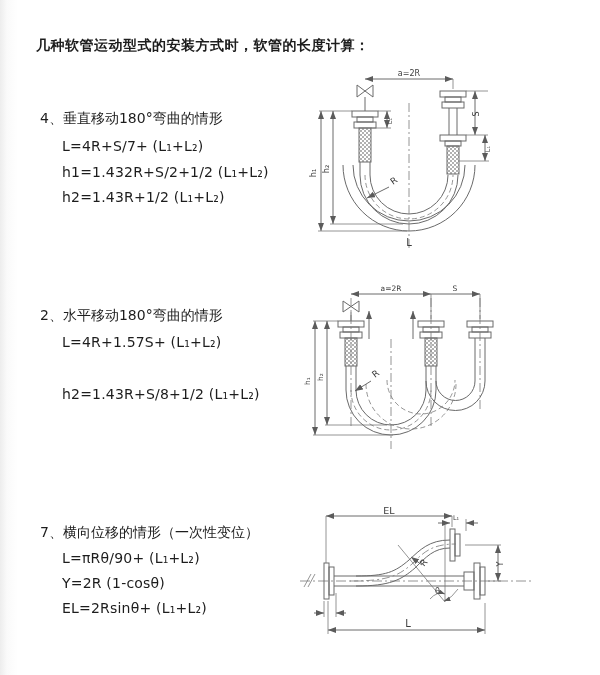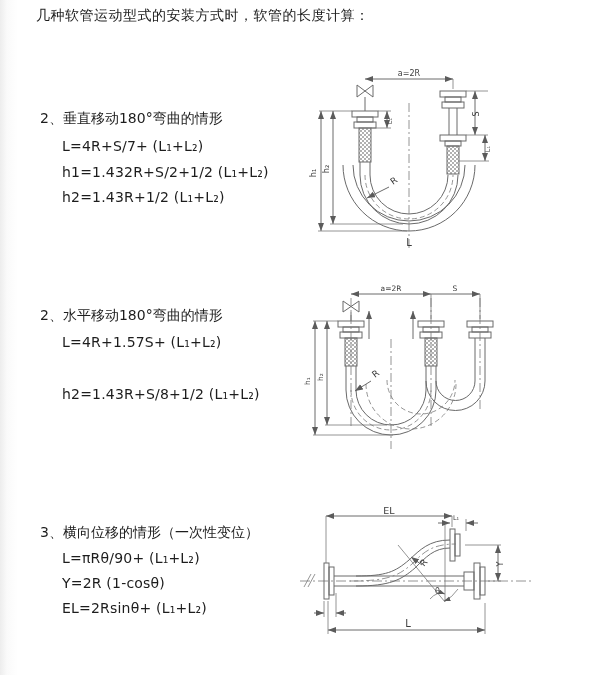--- a/index.html
+++ b/index.html
@@ -2,45 +2,45 @@
 <html><head>
 <meta charset="utf-8">
 <style>
   html,body{margin:0;padding:0;background:#e8e8e8;}
   .page{
     position:relative;width:600px;height:675px;margin:0 auto;
     background:linear-gradient(90deg,#ededed 0px,#fafafa 7px,#ffffff 18px);
     font-family:"DejaVu Sans","Liberation Sans",sans-serif;
     color:#1d1d1d;overflow:hidden;
   }
-  .title{position:absolute;left:36px;top:7px;font-size:14px;font-weight:normal;letter-spacing:.5px;white-space:nowrap;}
+  .title{position:absolute;left:36px;top:37px;font-size:14px;font-weight:bold;letter-spacing:.5px;white-space:nowrap;}
   .heading{position:absolute;left:40px;font-size:14px;font-weight:500;white-space:nowrap;}
   .formula{position:absolute;left:62px;font-size:14px;white-space:nowrap;letter-spacing:.2px;}
   svg{position:absolute;}
   svg text{font-family:"DejaVu Sans","Liberation Sans",sans-serif;fill:#3c3c3c;stroke:none;}
   .draw{stroke:#6a6a6a;fill:none;stroke-width:1;}
   .thin{stroke:#7a7a7a;stroke-width:.8;}
 </style>
 </head>
 <body>
 
 <div class="page">
 
   <div class="title">几种软管运动型式的安装方式时，软管的长度计算：</div>
 
-  <div class="heading" style="top:110px">2、垂直移动180°弯曲的情形</div>
+  <div class="heading" style="top:110px">4、垂直移动180°弯曲的情形</div>
   <div class="formula" style="top:138px">L=4R+S/7+ (L₁+L₂)</div>
   <div class="formula" style="top:164px">h1=1.432R+S/2+1/2 (L₁+L₂)</div>
   <div class="formula" style="top:189px">h2=1.43R+1/2 (L₁+L₂)</div>
 
   <div class="heading" style="top:307px">2、水平移动180°弯曲的情形</div>
   <div class="formula" style="top:334px">L=4R+1.57S+ (L₁+L₂)</div>
   <div class="formula" style="top:386px">h2=1.43R+S/8+1/2 (L₁+L₂)</div>
 
-  <div class="heading" style="top:524px">3、横向位移的情形（一次性变位）</div>
+  <div class="heading" style="top:524px">7、横向位移的情形（一次性变位）</div>
   <div class="formula" style="top:550px">L=πRθ/90+ (L₁+L₂)</div>
   <div class="formula" style="top:575px">Y=2R (1-cosθ)</div>
   <div class="formula" style="top:600px">EL=2Rsinθ+ (L₁+L₂)</div>
 
   <svg style="left:303px;top:65px" width="285" height="195" viewBox="0 0 285 195">
     <defs>
       <marker id="ar1" markerWidth="9" markerHeight="7" refX="8" refY="3" orient="auto-start-reverse">
         <path d="M0,0 L8,3 L0,6 Z" fill="#5b5b5b"></path>
       </marker>
       <pattern id="ht1" width="4" height="4" patternUnits="userSpaceOnUse">

